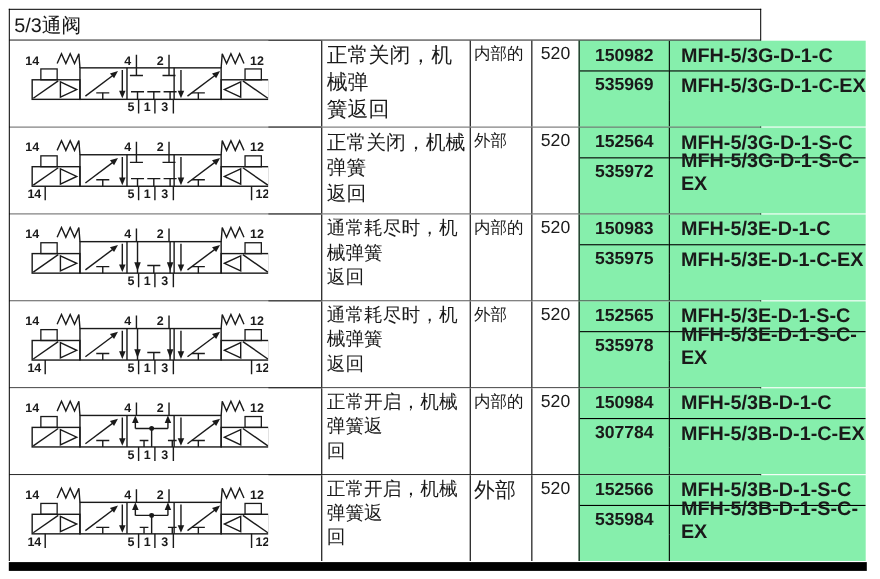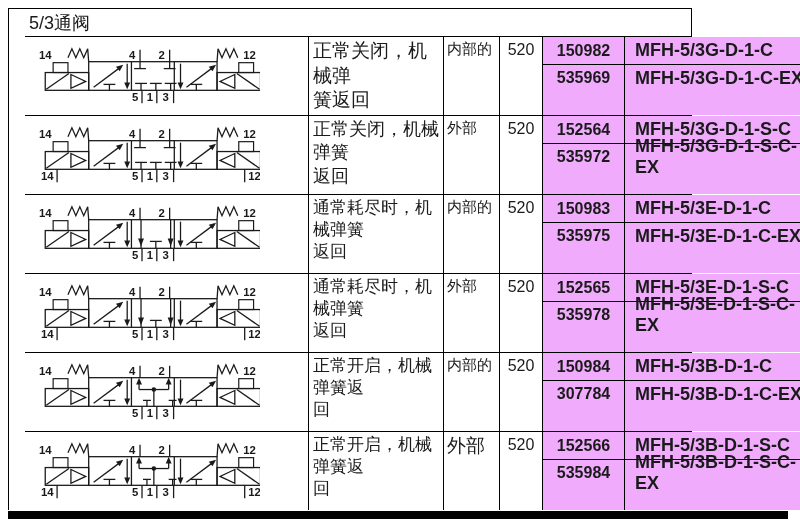--- a/index.html
+++ b/index.html
@@ -2,21 +2,21 @@
 <html><head>
 <meta charset="utf-8">
 <style>
   html,body{margin:0;padding:0;background:#fff;}
   .page{
     position:relative;width:800px;height:526px;background:#ffffff;overflow:hidden;
     font-family:"Liberation Sans","DejaVu Sans",sans-serif;color:#1a1a1a;
   }
   .catalog{
     position:absolute;left:8px;top:8px;width:684px;
-    border:1px solid #000;border-bottom:none;box-sizing:border-box;background:#fff;padding-left:16px;
+    border:1px solid #000;border-bottom:none;box-sizing:border-box;background:#fff;
   }
   .hdr-row{
     height:27px;display:flex;align-items:center;padding:0 4px;
     font-size:18px;box-sizing:border-box;background:#fff;
   }
   .vrow{
     display:grid;grid-template-columns:235px 183px 56px 43px 261px;
     height:79px;border-top:1px solid #000;box-sizing:border-box;
   }
   .vrow > div{box-sizing:border-box;overflow:hidden;}
@@ -26,21 +26,21 @@
   .cell-desc{
     padding:2px 4px;font-size:17px;line-height:1.3;white-space:pre-line;background:#fff;margin-left:48px;
   }
   .r0 .cell-desc{font-size:19px;}
   .r1 .cell-desc{font-size:18px;}
   .cell-pilot{padding:3px 3px;font-size:15px;background:#fff;}
   .r5 .cell-pilot{font-size:19px;padding-top:1px;}
   .cell-page{padding-top:4px;font-size:16px;text-align:center;background:#fff;}
   .cell-orders{
     display:grid;grid-template-columns:81px 1fr;grid-template-rows:27px 27px auto;
-    background:#f0abfc;
+    background:#86efac;
   }
   .cell-orders > div{box-sizing:border-box;display:flex;align-items:center;}
   .ord-part{justify-content:center;font-weight:bold;font-size:16px;}
   .ord-code{padding-left:10px;font-weight:bold;font-size:18px;border-left:1px solid #000;}
   .sub2{border-top:1px solid #000;}
   .fill-code{border-left:1px solid #000;}
   .bottom-bar{
     position:absolute;left:8px;top:511px;width:780px;height:8px;background:#000;
   }
 </style>

